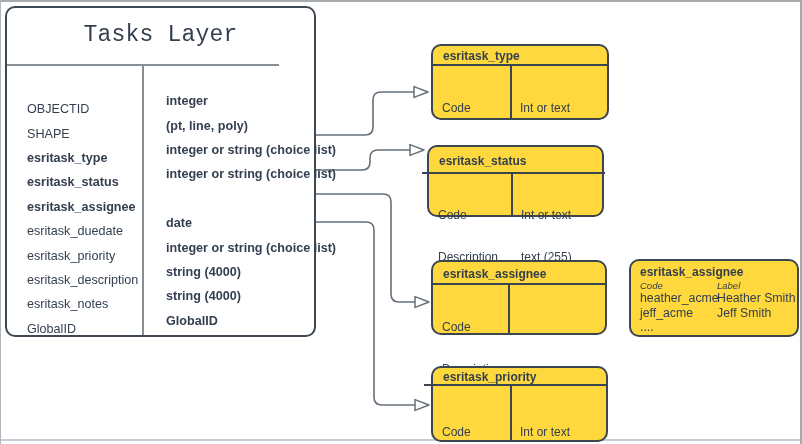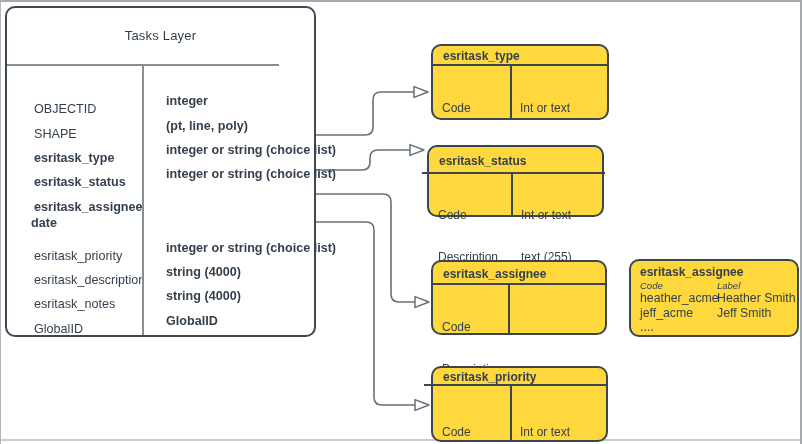--- a/index.html
+++ b/index.html
@@ -13,27 +13,27 @@
   .connectors{position:absolute;left:0;top:0;width:802px;height:444px;pointer-events:none;}
 
   
   .entity{
     position:absolute;left:4px;top:4px;width:311px;height:331px;
     background:#ffffff;border:2px solid #3e4954;border-radius:10px;
   }
   .entity-title{
     position:absolute;left:0;right:0;top:0;height:54px;
     display:flex;align-items:center;justify-content:center;
-    font-size:13px;letter-spacing:.2px;
+    font-size:23px;letter-spacing:.2px;font-family:Liberation Mono, monospace;
   }
   .entity-title-sep{position:absolute;left:0;top:56px;width:272px;height:2px;background:#878e96;}
   .entity-divider{position:absolute;left:135px;top:56px;bottom:0;width:2px;background:#878e96;}
   .entity-rows{position:absolute;left:0;right:0;top:81px;}
   .erow{display:flex;height:24.4px;align-items:center;font-size:12.6px;}
-  .fname{width:135px;padding-left:27px;flex:none;white-space:nowrap;overflow:hidden;margin-top:16px;}
+  .fname{width:135px;padding-left:20px;flex:none;white-space:nowrap;overflow:hidden;margin-top:16px;}
   .ftype{padding-left:24px;white-space:nowrap;font-weight:bold;}
   .bold{font-weight:bold;}
 
   
   .dbox{
     position:absolute;background:#ffd83d;border:2px solid #3a4550;border-radius:10px;
     font-size:12px;color:#333f4e;
   }
   .dbox-header{display:flex;align-items:center;padding-left:10px;font-weight:bold;white-space:nowrap;}
   .dbox-underline{position:absolute;height:2px;background:#3a4550;}
@@ -128,20 +128,21 @@
         <span class="ftype">integer or string (choice list)</span>
       </div>
       <div class="erow">
         <span class="fname bold">esritask_status</span>
         <span class="ftype">integer or string (choice list)</span>
       </div>
       <div class="erow">
         <span class="fname bold">esritask_assignee</span>
       </div>
       <div class="erow">
+        <span class="fname">esritask_duedate</span>
         <span class="ftype">date</span>
       </div>
       <div class="erow">
         <span class="fname">esritask_priority</span>
         <span class="ftype">integer or string (choice list)</span>
       </div>
       <div class="erow">
         <span class="fname">esritask_description</span>
         <span class="ftype">string (4000)</span>
       </div>

